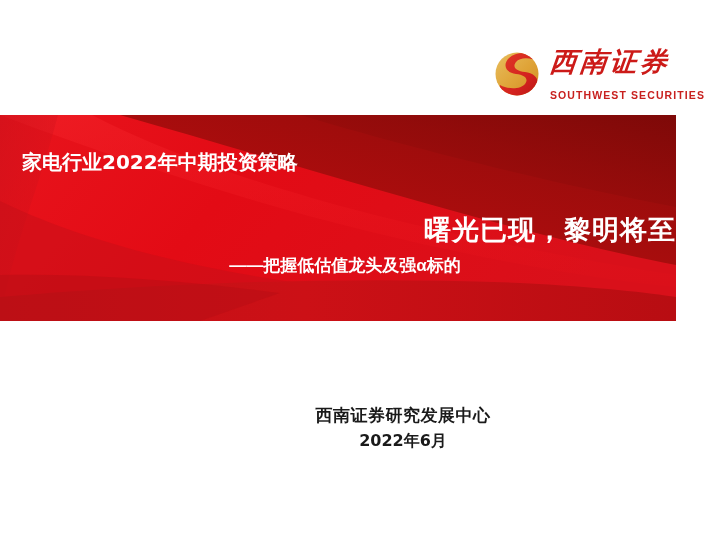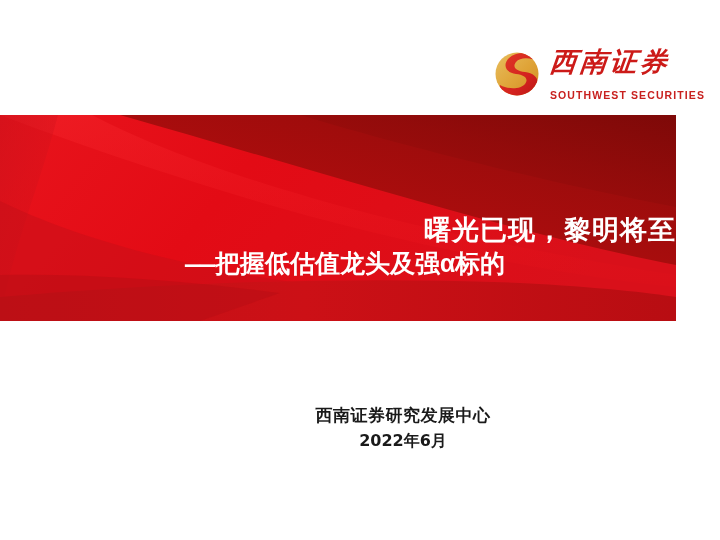--- a/index.html
+++ b/index.html
@@ -123,22 +123,22 @@
     padding-left: 14px;
     box-sizing: border-box;
   }
 
   .subhead {
     position: absolute;
     left: 0;
     top: 138px;
     width: 676px;
     text-align: center;
-    font-family: Liberation Mono, monospace;
-    font-size: 25px;
+    font-family: Liberation Sans, sans-serif;
+    font-size: 17px;
     line-height: 26px;
     font-weight: 700;
     color: #ffffff;
     letter-spacing: 0px;
     padding-left: 14px;
     box-sizing: border-box;
   }
 
   
   .author-block {
@@ -255,20 +255,21 @@
       <path d="M 0 0 L 58 0 C 40 70, 10 140, 0 206 Z" fill="url(#leftSwoosh)"></path>
       <path d="M 0 86 C 70 120, 170 150, 300 168 C 170 176, 60 188, 0 206 Z" fill="#c41019" opacity="0.45"></path>
 
       <path d="M 0 182 C 140 170, 330 160, 520 168 C 600 172, 650 178, 676 182
                L 676 206 L 0 206 Z" fill="url(#botDark)"></path>
 
       <path d="M 0 160 C 90 158, 190 166, 280 178 L 200 206 L 0 206 Z" fill="#b50e14" opacity="0.45"></path>
     </svg>
 
     <div class="banner-text-layer">
+      <div class="kicker">家电行业2022年中期投资策略</div>
       <div class="headline">曙光已现，黎明将至</div>
       <div class="subhead">——把握低估值龙头及强α标的</div>
     </div>
   </div>
 
   <div class="author-block">
     <div class="author-line">西南证券研究发展中心</div>
     <div class="author-line date">2022年6月</div>
   </div>
 

